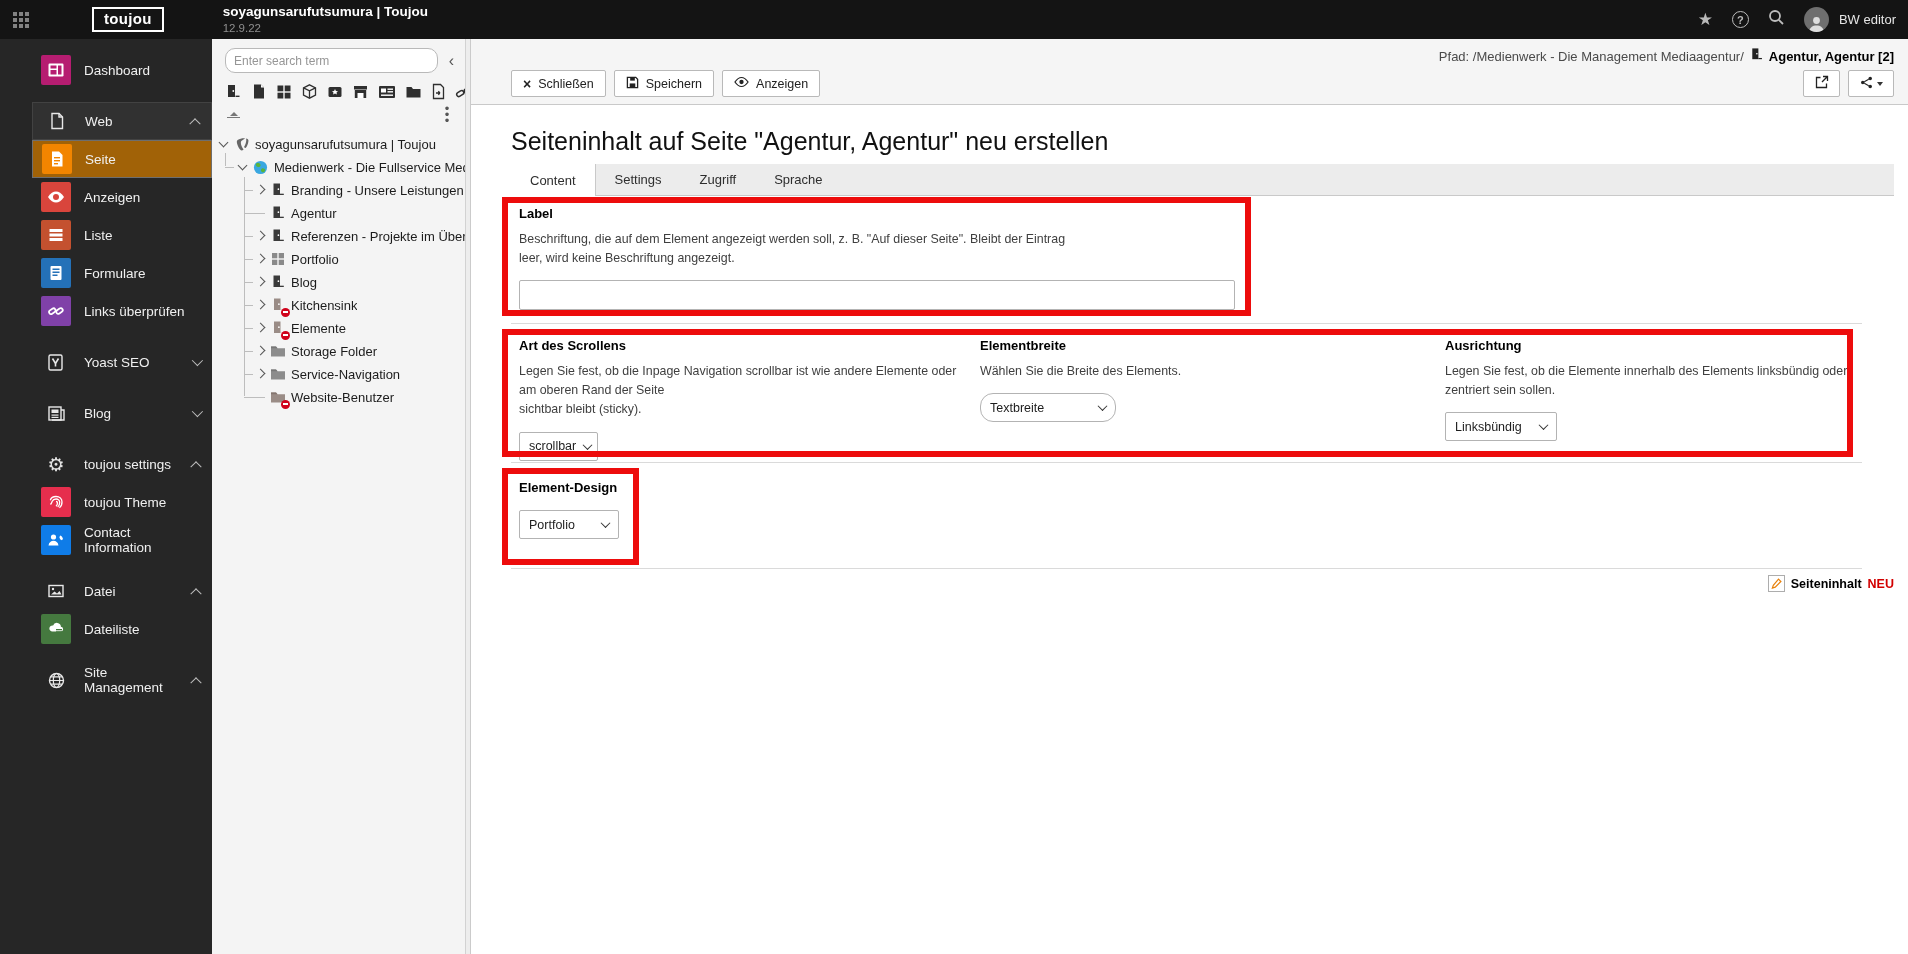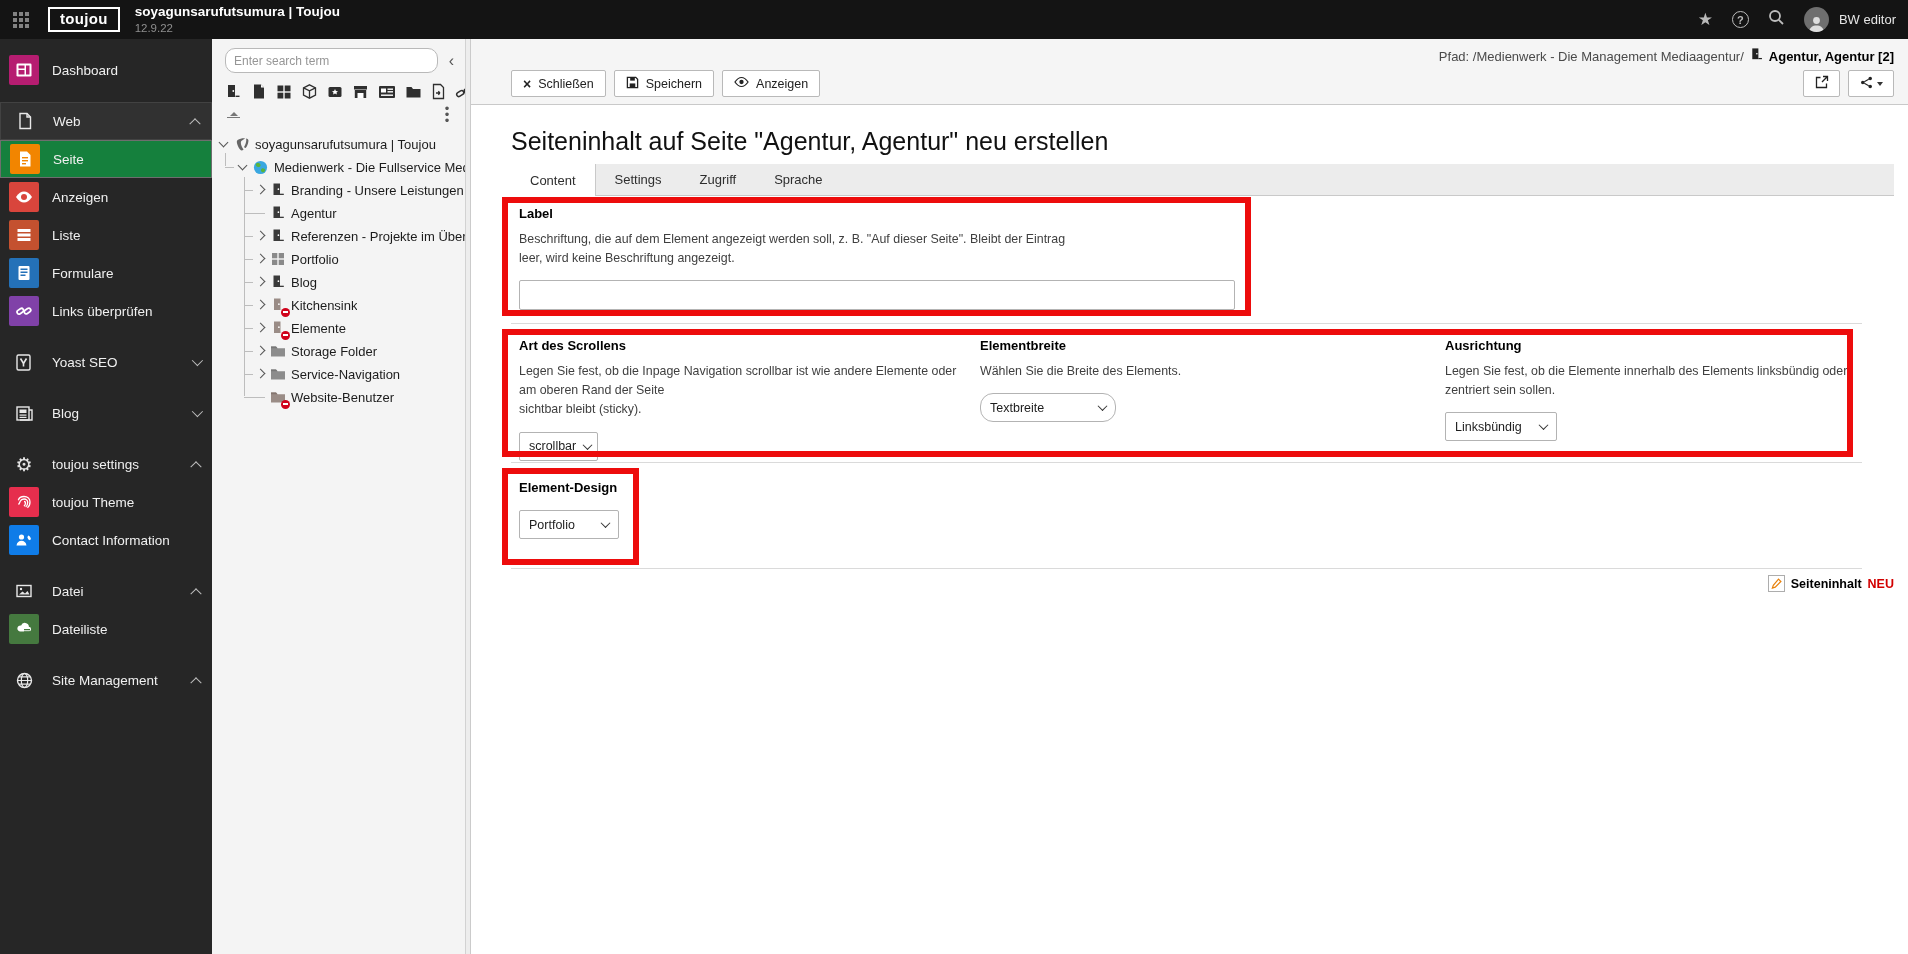--- a/index.html
+++ b/index.html
@@ -1,41 +1,41 @@
 <!DOCTYPE html>
 <html><head>
 <meta charset="utf-8">
 <style>
   * { margin:0; padding:0; box-sizing:border-box; }
   html,body { width:1908px; height:954px; overflow:hidden; background:#fff;
     font-family:"Liberation Sans", sans-serif; }
   .app { display:flex; flex-direction:column; width:1908px; height:954px; }
 
   
-  .topbar { height:39px; background:#141414; display:flex; align-items:center; flex:none; color:#fff; }
+  .topbar { height:39px; background:#141414; display:flex; align-items:center; flex:none; color:#fff;gap:44px; }
   .gridbtn { width:42px; height:39px; display:flex; align-items:center; justify-content:center; cursor:pointer; }
   .gridbtn .g9 { display:grid; grid-template-columns:repeat(3,4px); grid-gap:2px; }
   .gridbtn .g9 i { width:4px; height:4px; background:#828282; }
   .logo { border:2px solid #fff; padding:1px 10px 3px; font-weight:700; font-size:15px; margin-left:6px; letter-spacing:.3px; }
   .siteinfo { margin-left:15px; line-height:1.25; }
   .siteinfo .t { font-size:13.5px; font-weight:700; }
   .siteinfo .v { font-size:11.5px; color:#8f8f8f; }
   .tb-right { margin-left:auto; display:flex; align-items:center; gap:19px; padding-right:12px; }
   .tb-star { font-size:17px; color:#b9b9b9; }
   .tb-help { width:17px; height:17px; border:1.5px solid #bdbdbd; border-radius:50%; color:#bdbdbd;
     font-size:11px; font-weight:700; display:flex; align-items:center; justify-content:center; }
   .avatar { width:25px; height:25px; border-radius:50%; background:#6f6f6f; display:flex; align-items:flex-end; justify-content:center; overflow:hidden; }
   .uname { font-size:13px; color:#e6e6e6; margin-left:-9px; }
 
   .mainrow { display:flex; flex:1; min-height:0; }
 
   
-  .modmenu { width:212px; background:#262626; flex:none; padding-top:12px; color:#f0f0f0; overflow:hidden; }
+  .modmenu { width:212px; background:#262626; flex:none; padding-top:12px; color:#f0f0f0; overflow:hidden;padding-left:32px; }
   .mm-item { height:38px; display:flex; align-items:center; gap:13px; padding:0 12px 0 9px; font-size:13.5px; cursor:pointer; }
-  .mm-item.active { background:#15803d; border:1px solid #6e6e6e;text-align:center; }
+  .mm-item.active { background:#a16207; border:1px solid #6e6e6e;text-align:center; }
   .mm-item.webhead { background:#313131; border:1px solid #424242; }
   .mm-icon { width:30px; height:30px; border-radius:2px; flex:none; display:flex; align-items:center; justify-content:center; }
   .mm-icon.plain { background:transparent; }
   .mm-gap { height:13px; }
   .chev { margin-left:auto; width:8px; height:8px; border-right:1.6px solid #bdbdbd; border-bottom:1.6px solid #bdbdbd; flex:none; }
   .chev.up { transform:rotate(-135deg) translate(-2px,-2px); }
   .chev.down { transform:rotate(45deg) translateY(-2px); }
   .gearglyph { font-size:19px; color:#e4e4e4; line-height:1; }
 
   

